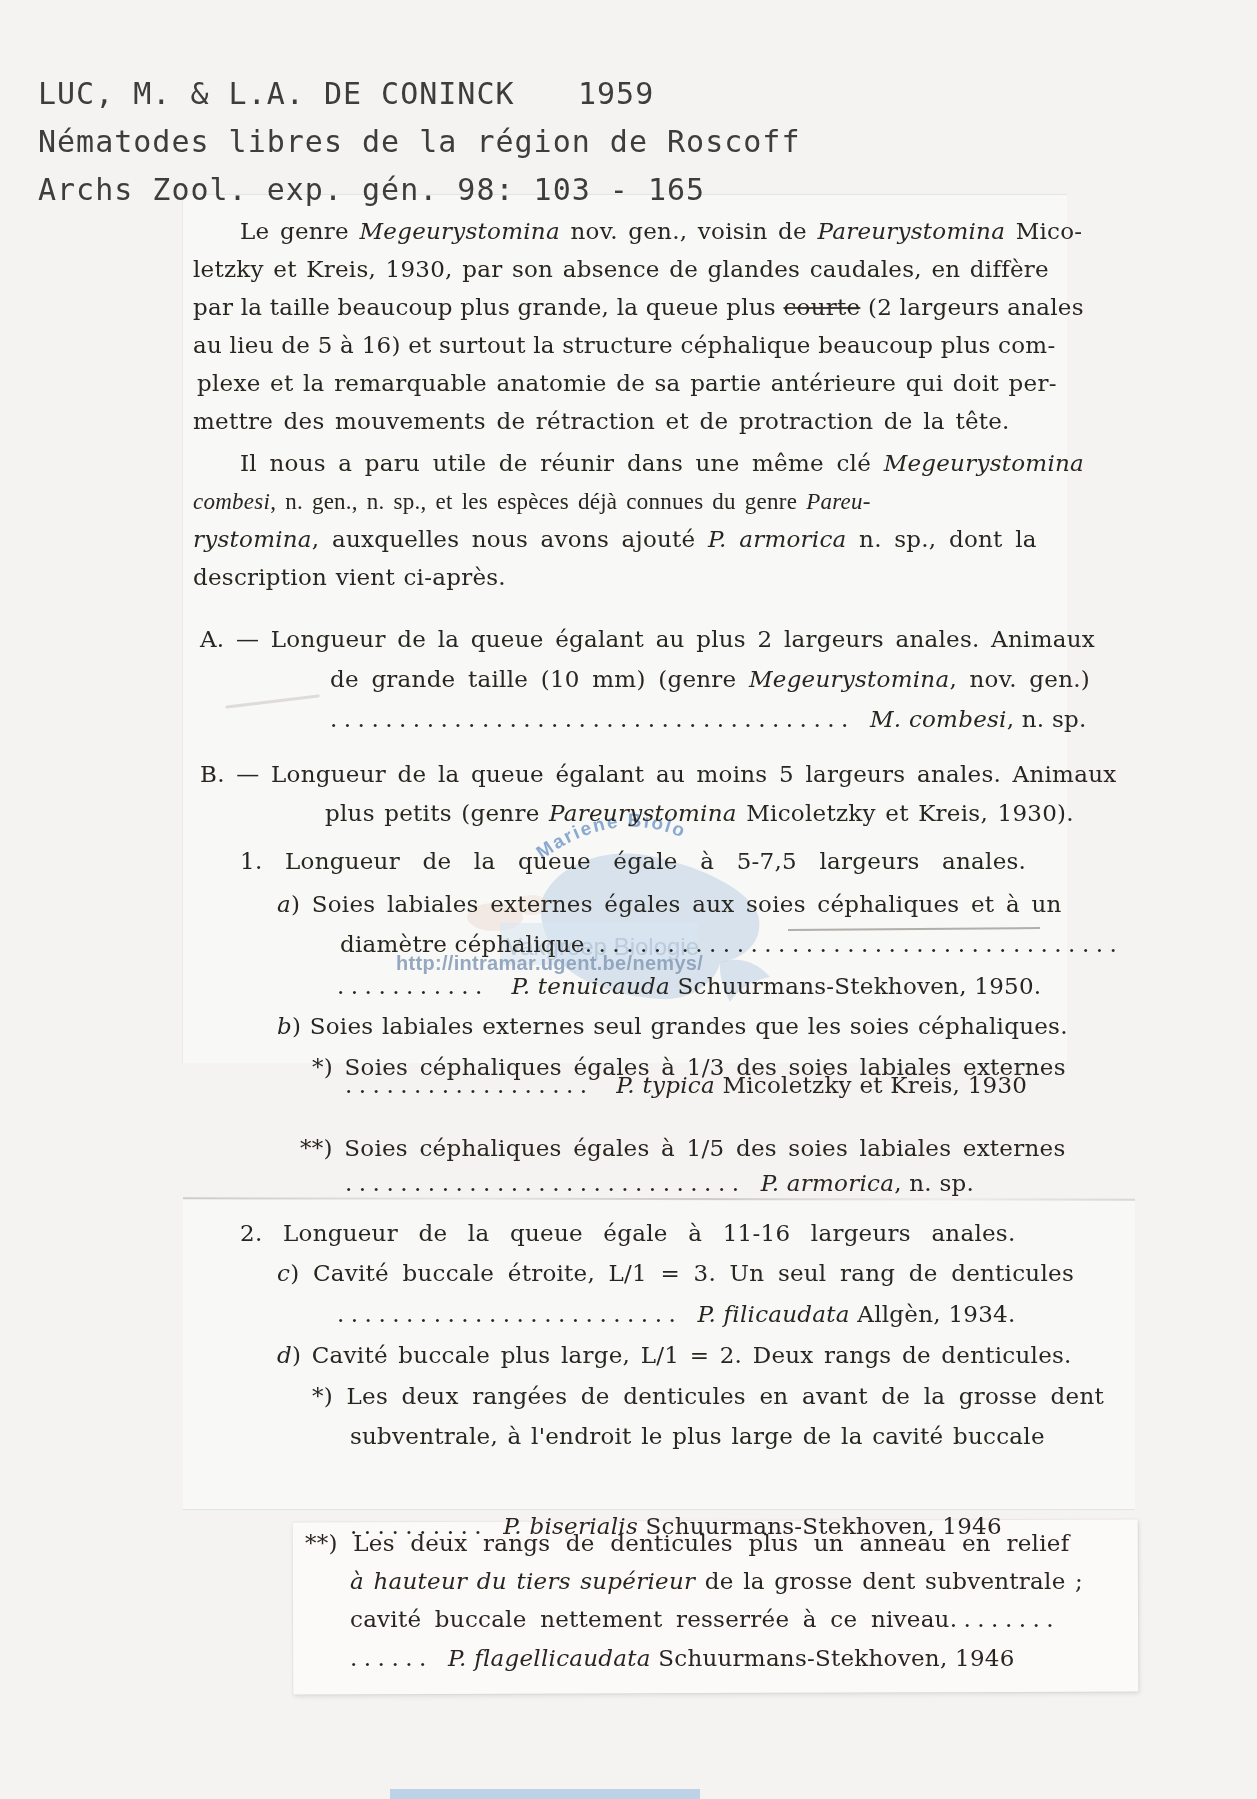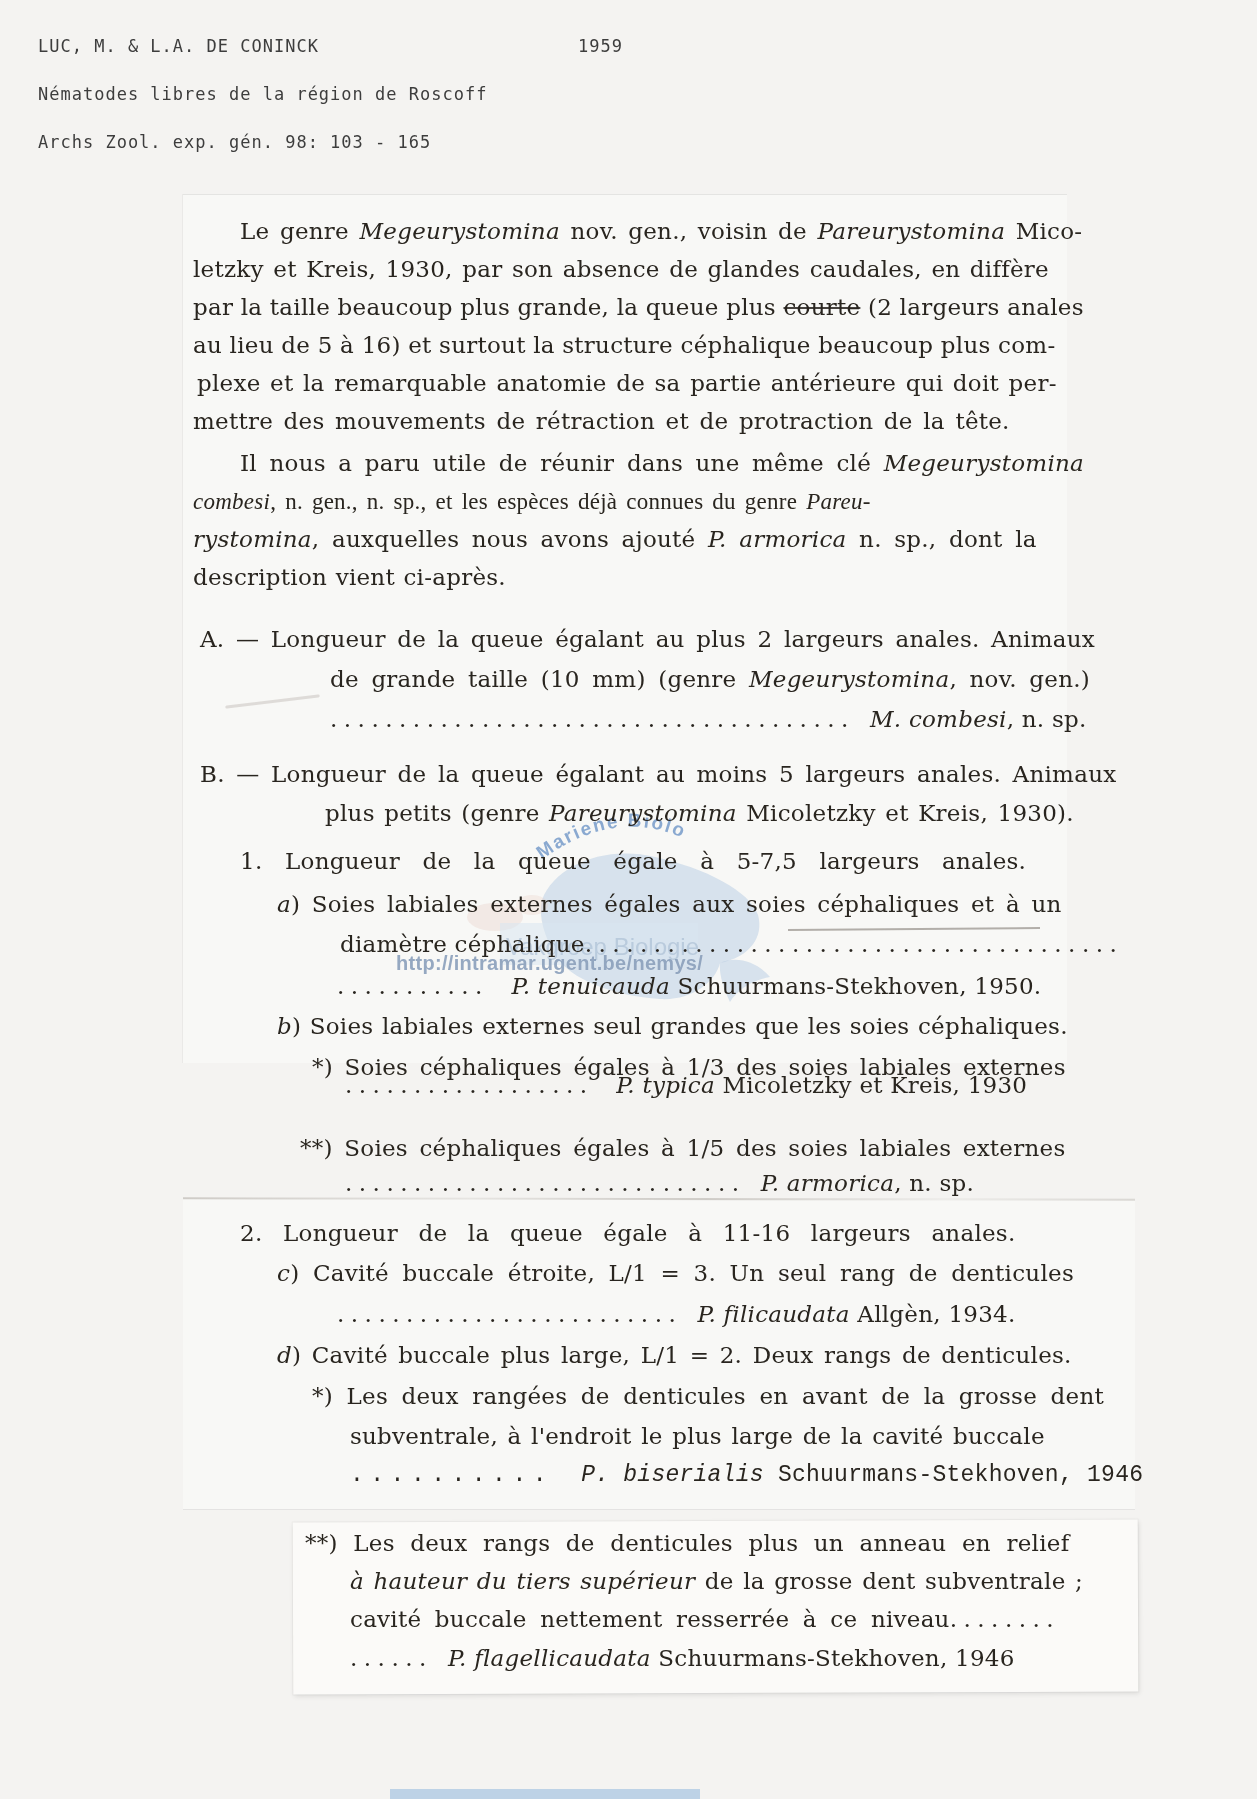--- a/index.html
+++ b/index.html
@@ -33,21 +33,21 @@
     position:absolute;left:396px;top:952px;z-index:1;
     font-family:"Liberation Sans", sans-serif;font-weight:bold;font-size:20px;
     color:rgba(130,153,182,0.85);letter-spacing:.3px;
     text-shadow:0 0 1px rgba(255,255,255,.5);
   }
 
   
   .tw{
     position:absolute;z-index:2;
     font-family:"DejaVu Sans Mono", monospace;
-    font-size:17px;color:#3d3d3d;letter-spacing:1px;white-space:pre;
+    font-size:30px;color:#3d3d3d;letter-spacing:1px;white-space:pre;margin-top:40px;
   }
 
   
   #text-layer{position:absolute;inset:0;z-index:2;}
   .tline{
     position:absolute;white-space:pre;line-height:1;
     font-family:"DejaVu Serif", serif;
     font-size:23px;color:#29251f;letter-spacing:.25px;
   }
   .tline .it{font-style:italic;}
@@ -115,20 +115,20 @@
       <div class="tline" style="left: 312px; top: 1056px; word-spacing: 4px;"><span>*) Soies céphaliques égales à 1/3 des soies labiales externes</span></div>
       <div class="tline" style="left: 345px; top: 1074px;"><span class="leader">..................</span><span>   </span><span class="it">P. typica</span><span> Micoletzky et Kreis, 1930</span></div>
       <div class="tline" style="left: 300px; top: 1137px; word-spacing: 4px;"><span>**) Soies céphaliques égales à 1/5 des soies labiales externes</span></div>
       <div class="tline" style="left: 345px; top: 1172px;"><span class="leader">.............................</span><span>  </span><span class="it">P. armorica</span><span>, n. sp.</span></div>
       <div class="tline" style="left: 240px; top: 1222px; word-spacing: 13px;"><span>2. Longueur de la queue égale à 11-16 largeurs anales.</span></div>
       <div class="tline" style="left: 277px; top: 1262px; word-spacing: 6px;"><span class="it">c</span><span>) Cavité buccale étroite, L/1 = 3. Un seul rang de denticules</span></div>
       <div class="tline" style="left: 337px; top: 1303px;"><span class="leader">.........................</span><span>  </span><span class="it">P. filicaudata</span><span> Allgèn, 1934.</span></div>
       <div class="tline" style="left: 277px; top: 1344px; word-spacing: 3px;"><span class="it">d</span><span>) Cavité buccale plus large, L/1 = 2. Deux rangs de denticules.</span></div>
       <div class="tline" style="left: 312px; top: 1385px; word-spacing: 6px;"><span>*) Les deux rangées de denticules en avant de la grosse dent</span></div>
       <div class="tline" style="left: 350px; top: 1425px; word-spacing: 2px;"><span>subventrale, à l'endroit le plus large de la cavité buccale</span></div>
-      <div class="tline" style="left: 350px; top: 1464px; font-family: Liberation Mono, monospace;"><span class="leader">..........</span><span>  </span><span class="it">P. biserialis</span><span> Schuurmans-Stekhoven, 1946</span></div>
+      <div class="tline" style="left: 350px; top: 1515px;"><span class="leader">..........</span><span>  </span><span class="it">P. biserialis</span><span> Schuurmans-Stekhoven, 1946</span></div>
       <div class="tline" style="left: 350px; top: 1570px; word-spacing: 2px;"><span class="it">à hauteur du tiers supérieur</span><span> de la grosse dent subventrale ;</span></div>
       <div class="tline" style="left: 305px; top: 1532px; word-spacing: 8px;"><span>**) Les deux rangs de denticules plus un anneau en relief</span></div>
       <div class="tline" style="left: 350px; top: 1608px; word-spacing: 6px;"><span>cavité buccale nettement resserrée à ce niveau</span><span class="leader">........</span></div>
       <div class="tline" style="left: 350px; top: 1647px;"><span class="leader">......</span><span>  </span><span class="it">P. flagellicaudata</span><span> Schuurmans-Stekhoven, 1946</span></div>
     </div>
 
 </div>
 
 </body></html>

